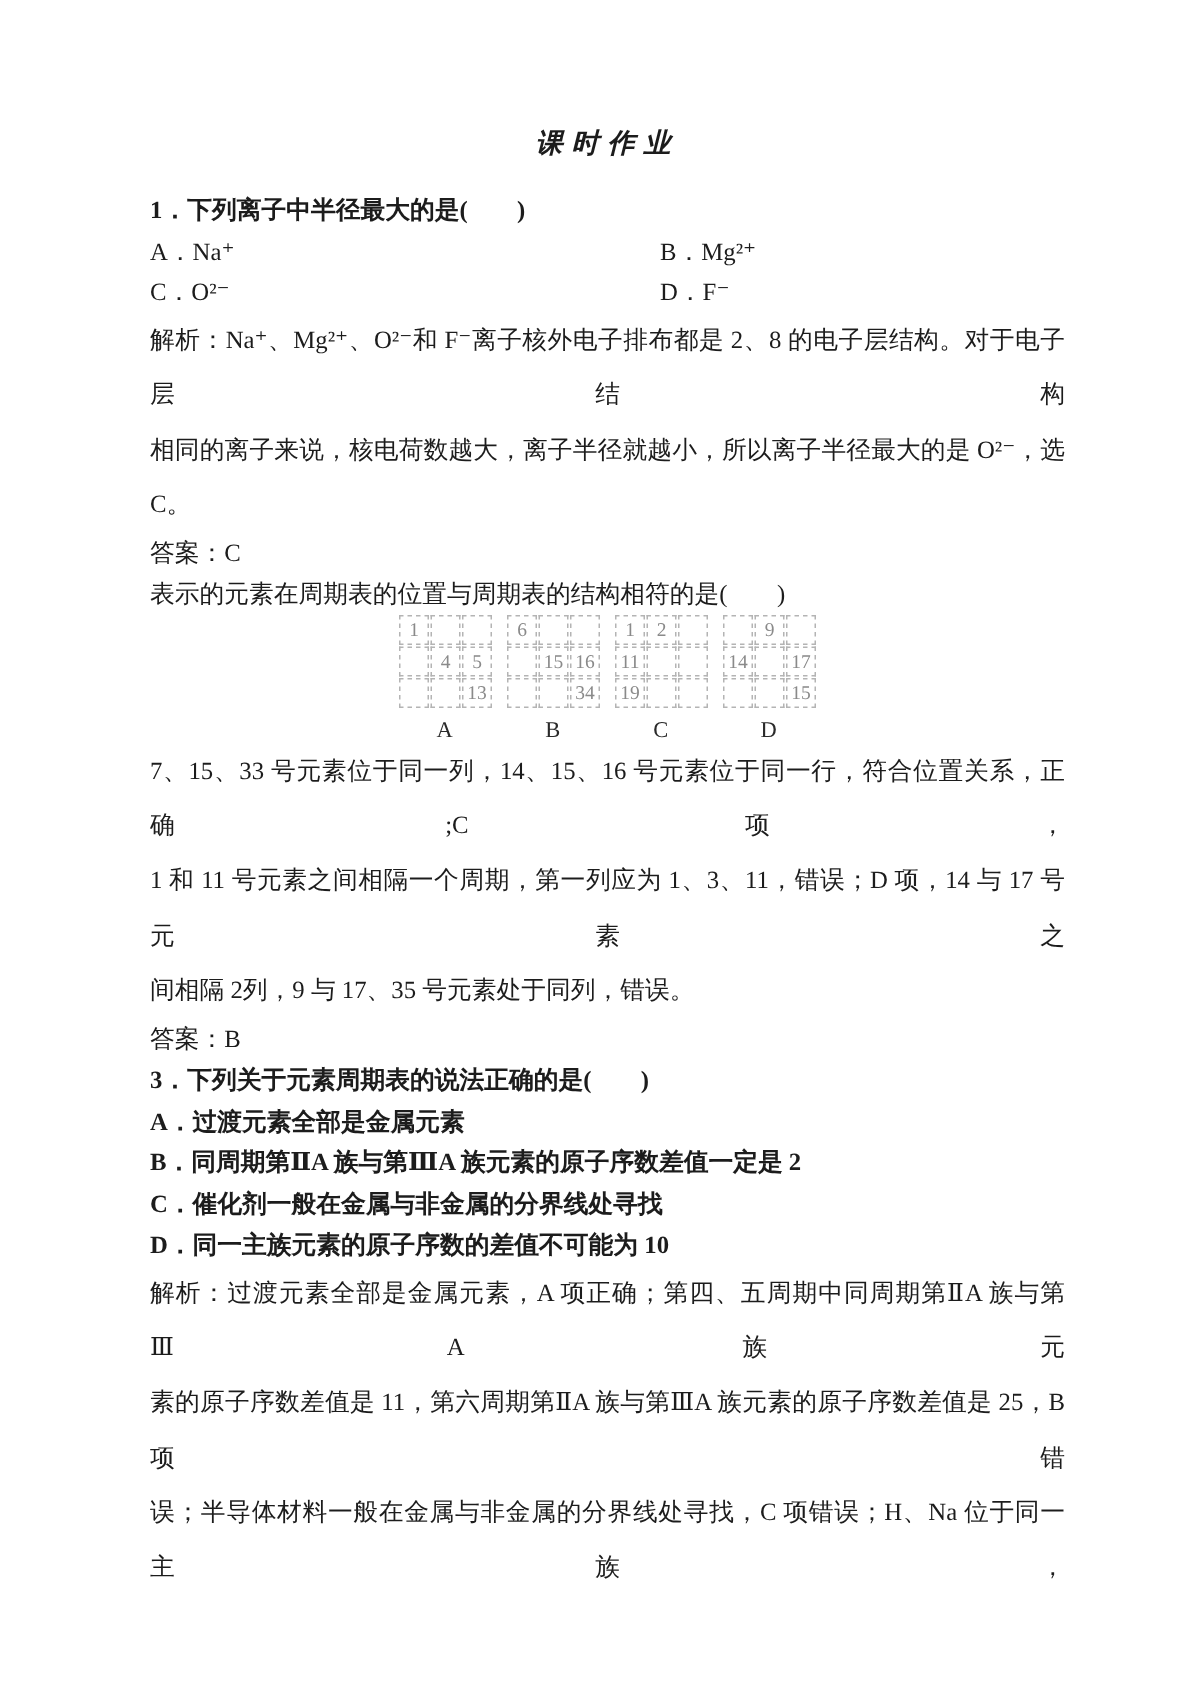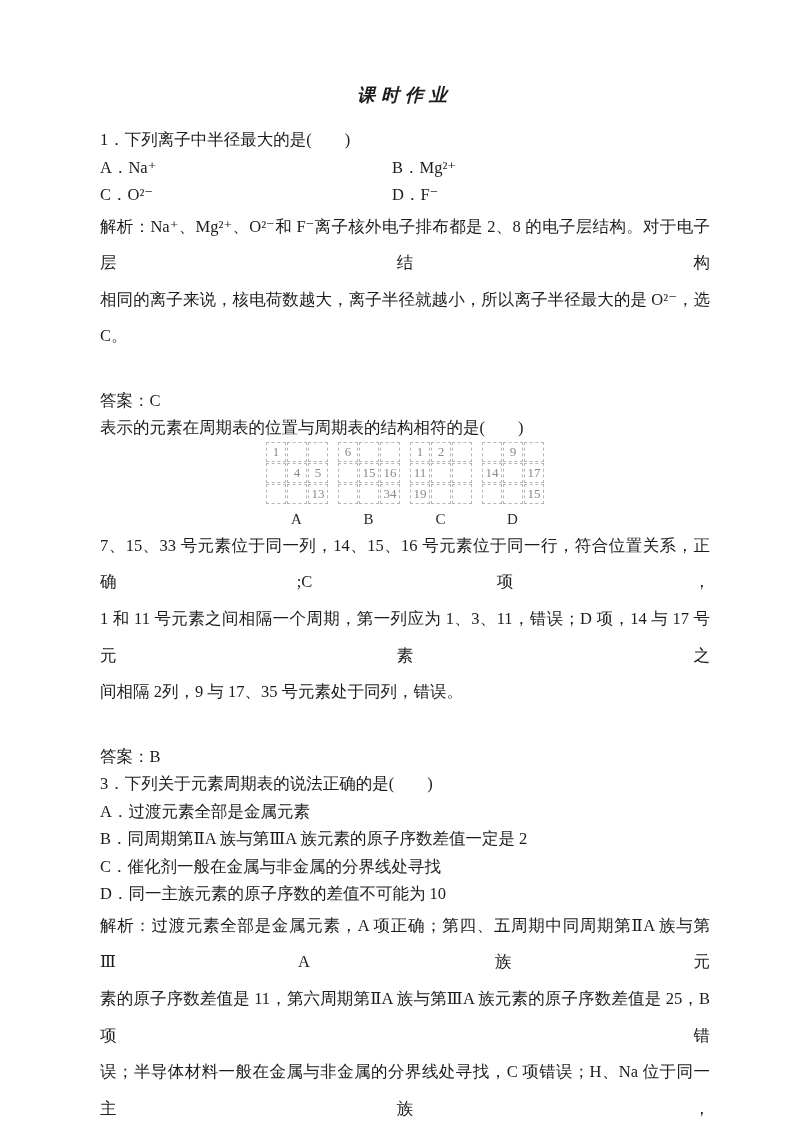--- a/index.html
+++ b/index.html
@@ -14,31 +14,31 @@
   .content{padding:86px 84px 0 100px;}
   .doc-title{
     text-align:center;
     font-size:18px;
     font-weight:bold;
     font-style:italic;
     letter-spacing:6px;
     line-height:18px;
     margin-bottom:22px;
   }
-  .qline{line-height:27.5px;}
-  .opt-row{display:flex;line-height:27.5px;}
+  .qline{line-height:27.5px;font-weight:bold;}
+  .opt-row{display:flex;line-height:27.5px;gap:48px;}
   .opt-row .col-l{width:292px;}
   .analysis .line{
     line-height:36.6px;
     text-align:justify;
   }
   .analysis .line.just{text-align-last:justify;}
   .analysis .line.last{text-align-last:left;}
   .plain-lines .line{line-height:27.5px;}
-  .answer{line-height:27.5px;margin-top:32px;}
+  .answer{line-height:27.5px;}
   
   .tables-row{
     display:flex;
     justify-content:center;
     align-items:flex-start;
     column-gap:10px;
     margin:0;
   }
   .tbl{display:flex;flex-direction:column;align-items:center;}
   .tbl-grid{

